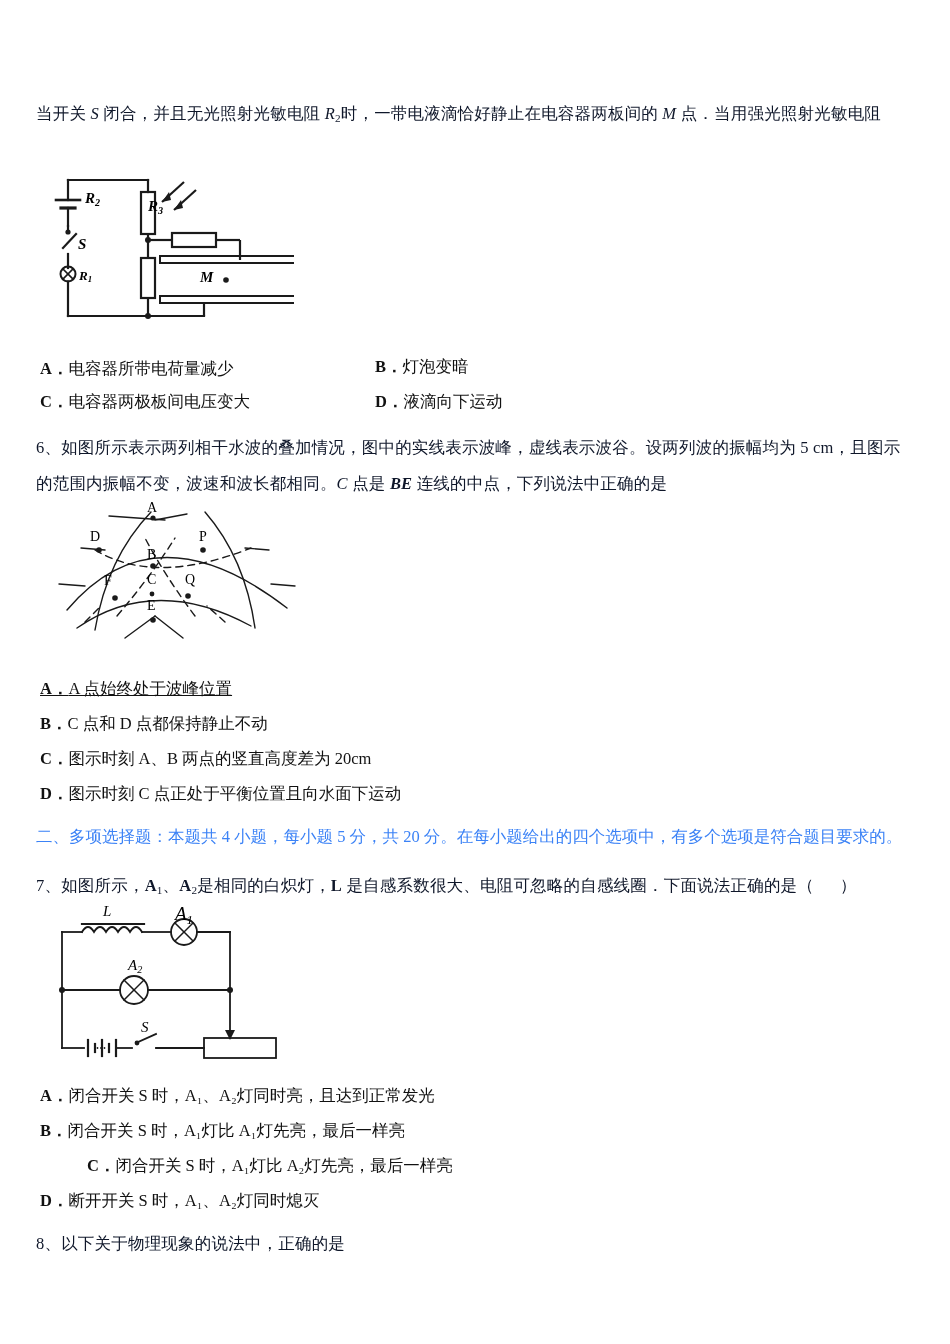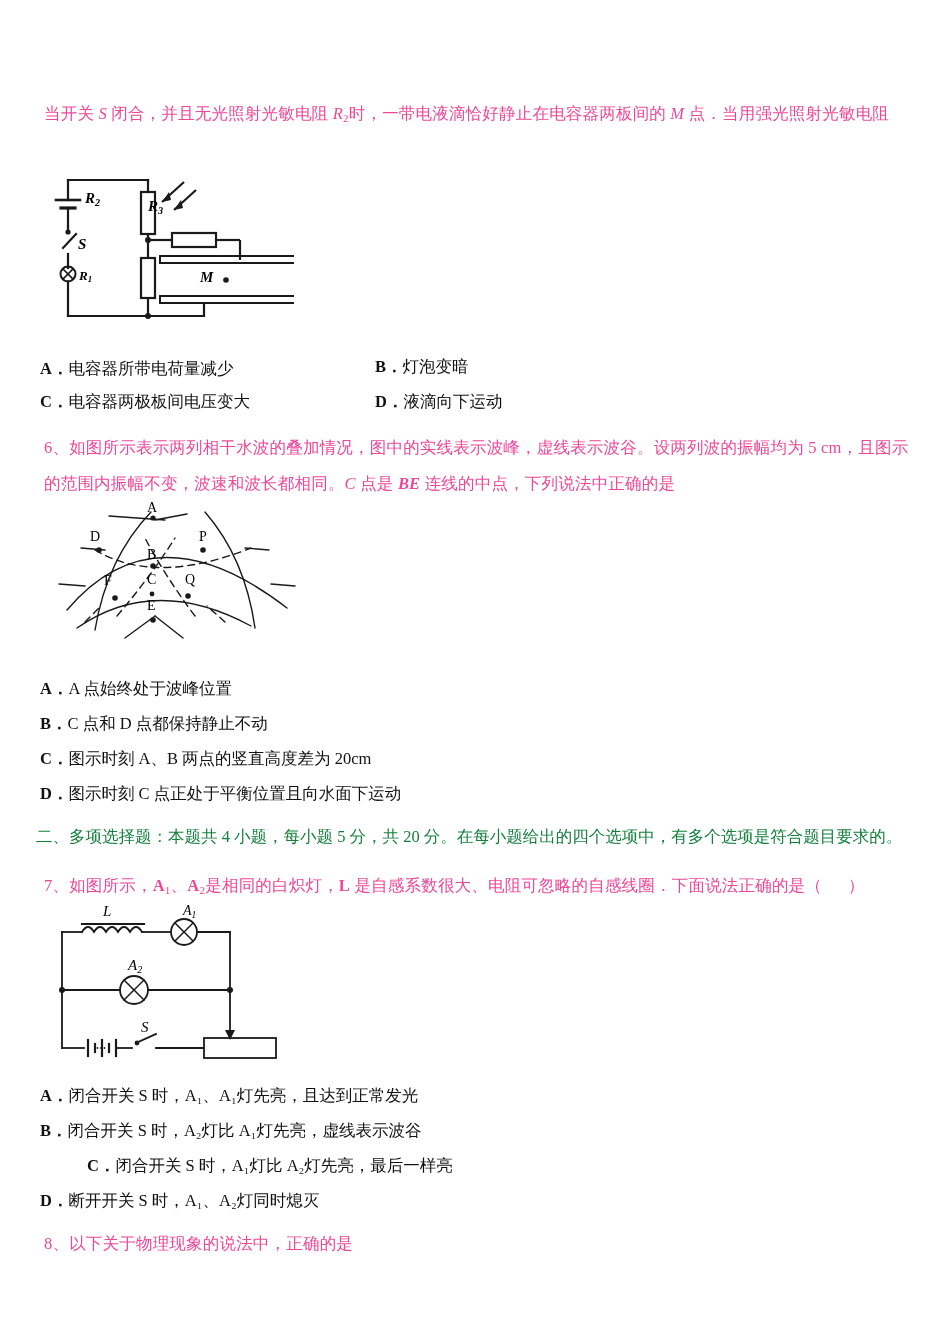--- a/index.html
+++ b/index.html
@@ -19,23 +19,22 @@
     position: absolute;
     left: 0; top: 0;
     width: 950px;
     height: 1344px;
     padding: 0;
   }
   .para {
     position: absolute;
     font-size: 16.5px;
     line-height: 1.95;
-    color: #ec4899;
+    color: #0f172a;
     letter-spacing: 0.2px;
-    margin-left: 8px;
   }
   .q-line { white-space: nowrap; }
   .ital { font-style: italic; font-family: "Liberation Serif", serif; }
   .bold { font-weight: bold; }
   sub { font-size: 0.68em; vertical-align: -0.28em; }
 
   
   .opt-row {
     position: absolute;
     font-size: 16.5px;
@@ -47,21 +46,21 @@
   
   .fig { position: absolute; }
   svg { display: block; }
   .stroke { stroke: #1a1a1a; fill: none; }
   .fill-dark { fill: #1a1a1a; }
 
   .sec-head {
     position: absolute;
     font-size: 16.5px;
     line-height: 1.85;
-    color: #15803d;
+    color: #3b82f6;
   }
 </style>
 </head>
 <body>
 
 <div class="page">
 
   <div class="para q-line" style="left:36px; top:98px;">
     当开关&nbsp;<span class="ital">S</span>&nbsp;闭合，并且无光照射光敏电阻&nbsp;<span class="ital">R</span><sub>2</sub>时，一带电液滴恰好静止在电容器两板间的&nbsp;<span class="ital">M</span>&nbsp;点．当用强光照射光敏电阻
   </div>
@@ -204,21 +203,21 @@
 
   <div class="fig" style="left:147px; top:500px; font-size:14px;">A</div>
   <div class="fig" style="left:90px; top:529px; font-size:14px;">D</div>
   <div class="fig" style="left:199px; top:529px; font-size:14px;">P</div>
   <div class="fig" style="left:147px; top:547px; font-size:14px;">B</div>
   <div class="fig" style="left:104px; top:573px; font-size:14px;">F</div>
   <div class="fig" style="left:147px; top:572px; font-size:14px;">C</div>
   <div class="fig" style="left:185px; top:572px; font-size:14px;">Q</div>
   <div class="fig" style="left:147px; top:598px; font-size:14px;">E</div>
 
-  <div class="opt-row" style="left:40px; top:678px;">
+  <div class="opt-row" style="left:40px; top:678px;text-decoration:underline;">
     <span class="opt-lbl">A．</span><span>A 点始终处于波峰位置</span>
   </div>
   <div class="opt-row" style="left:40px; top:713px;">
     <span class="opt-lbl">B．</span><span>C 点和 D 点都保持静止不动</span>
   </div>
   <div class="opt-row" style="left:40px; top:748px;">
     <span class="opt-lbl">C．</span><span>图示时刻 A、B 两点的竖直高度差为 20cm</span>
   </div>
   <div class="opt-row" style="left:40px; top:783px;">
     <span class="opt-lbl">D．</span><span>图示时刻 C 点正处于平衡位置且向水面下运动</span>
@@ -283,29 +282,29 @@
       <circle cx="18" cy="90" r="3" class="fill-dark"></circle>
       <circle cx="186" cy="90" r="3" class="fill-dark"></circle>
 
       <polygon points="186,140 181,130 191,130" class="fill-dark"></polygon>
 
       <rect x="160" y="138" width="72" height="20" class="stroke" stroke-width="1.8"></rect>
     </svg>
   </div>
 
   <div class="fig" style="left:103px; top:903px; font-size:15px; font-style:italic;">L</div>
-  <div class="fig" style="left:175px; top:903px; font-size:14px; font-style:italic;margin-left:8px;">A<sub>1</sub></div>
+  <div class="fig" style="left:175px; top:903px; font-size:19px; font-style:italic;">A<sub>1</sub></div>
   <div class="fig" style="left:128px; top:957px; font-size:15px; font-style:italic;">A<sub>2</sub></div>
   <div class="fig" style="left:141px; top:1019px; font-size:15px; font-style:italic;">S</div>
 
   <div class="opt-row" style="left:40px; top:1085px;">
-    <span class="opt-lbl">A．</span><span>闭合开关 S 时，A₁、A₁灯先亮，且达到正常发光</span>
+    <span class="opt-lbl">A．</span><span>闭合开关 S 时，A₁、A₂灯同时亮，且达到正常发光</span>
   </div>
   <div class="opt-row" style="left:40px; top:1120px;">
-    <span class="opt-lbl">B．</span><span>闭合开关 S 时，A₂灯比 A₁灯先亮，虚线表示波谷</span>
+    <span class="opt-lbl">B．</span><span>闭合开关 S 时，A₁灯比 A₁灯先亮，最后一样亮</span>
   </div>
   <div class="opt-row" style="left:40px; top:1155px;margin-left:47px;">
     <span class="opt-lbl">C．</span><span>闭合开关 S 时，A₁灯比 A₂灯先亮，最后一样亮</span>
   </div>
   <div class="opt-row" style="left:40px; top:1190px;">
     <span class="opt-lbl">D．</span><span>断开开关 S 时，A₁、A₂灯同时熄灭</span>
   </div>
 
   <div class="para q-line" style="left:36px; top:1228px;">8、以下关于物理现象的说法中，正确的是</div>
 

